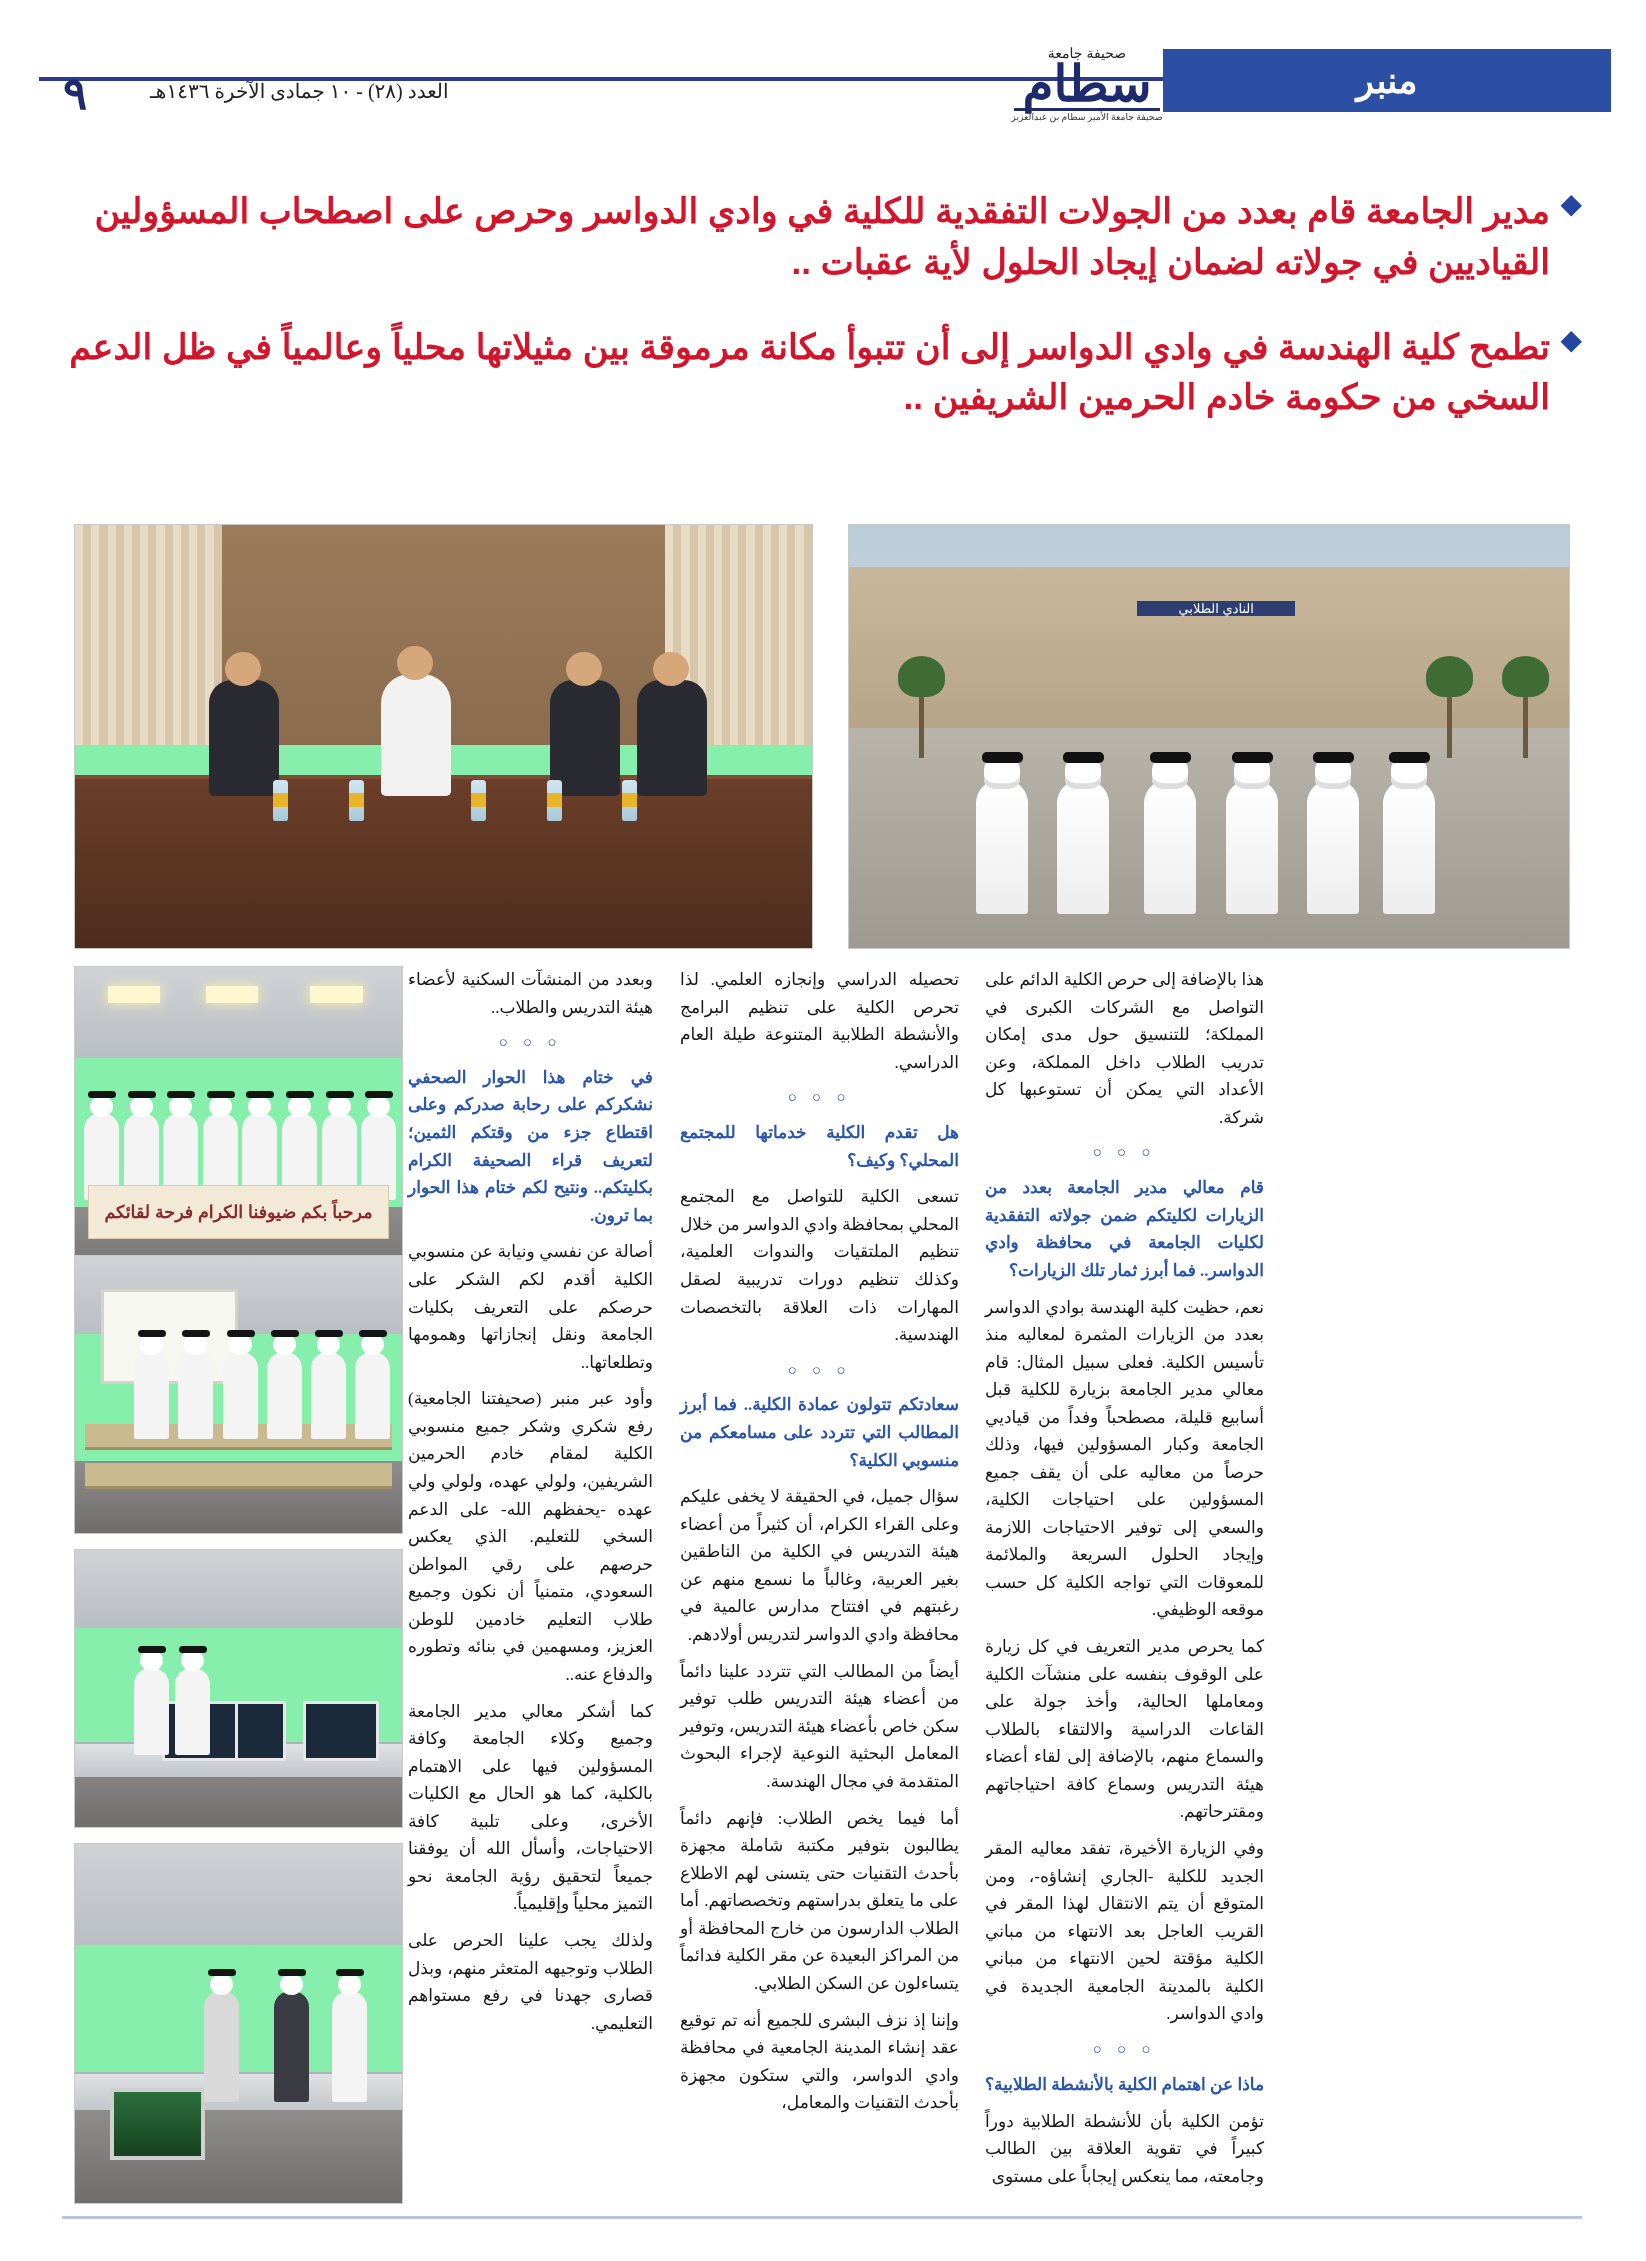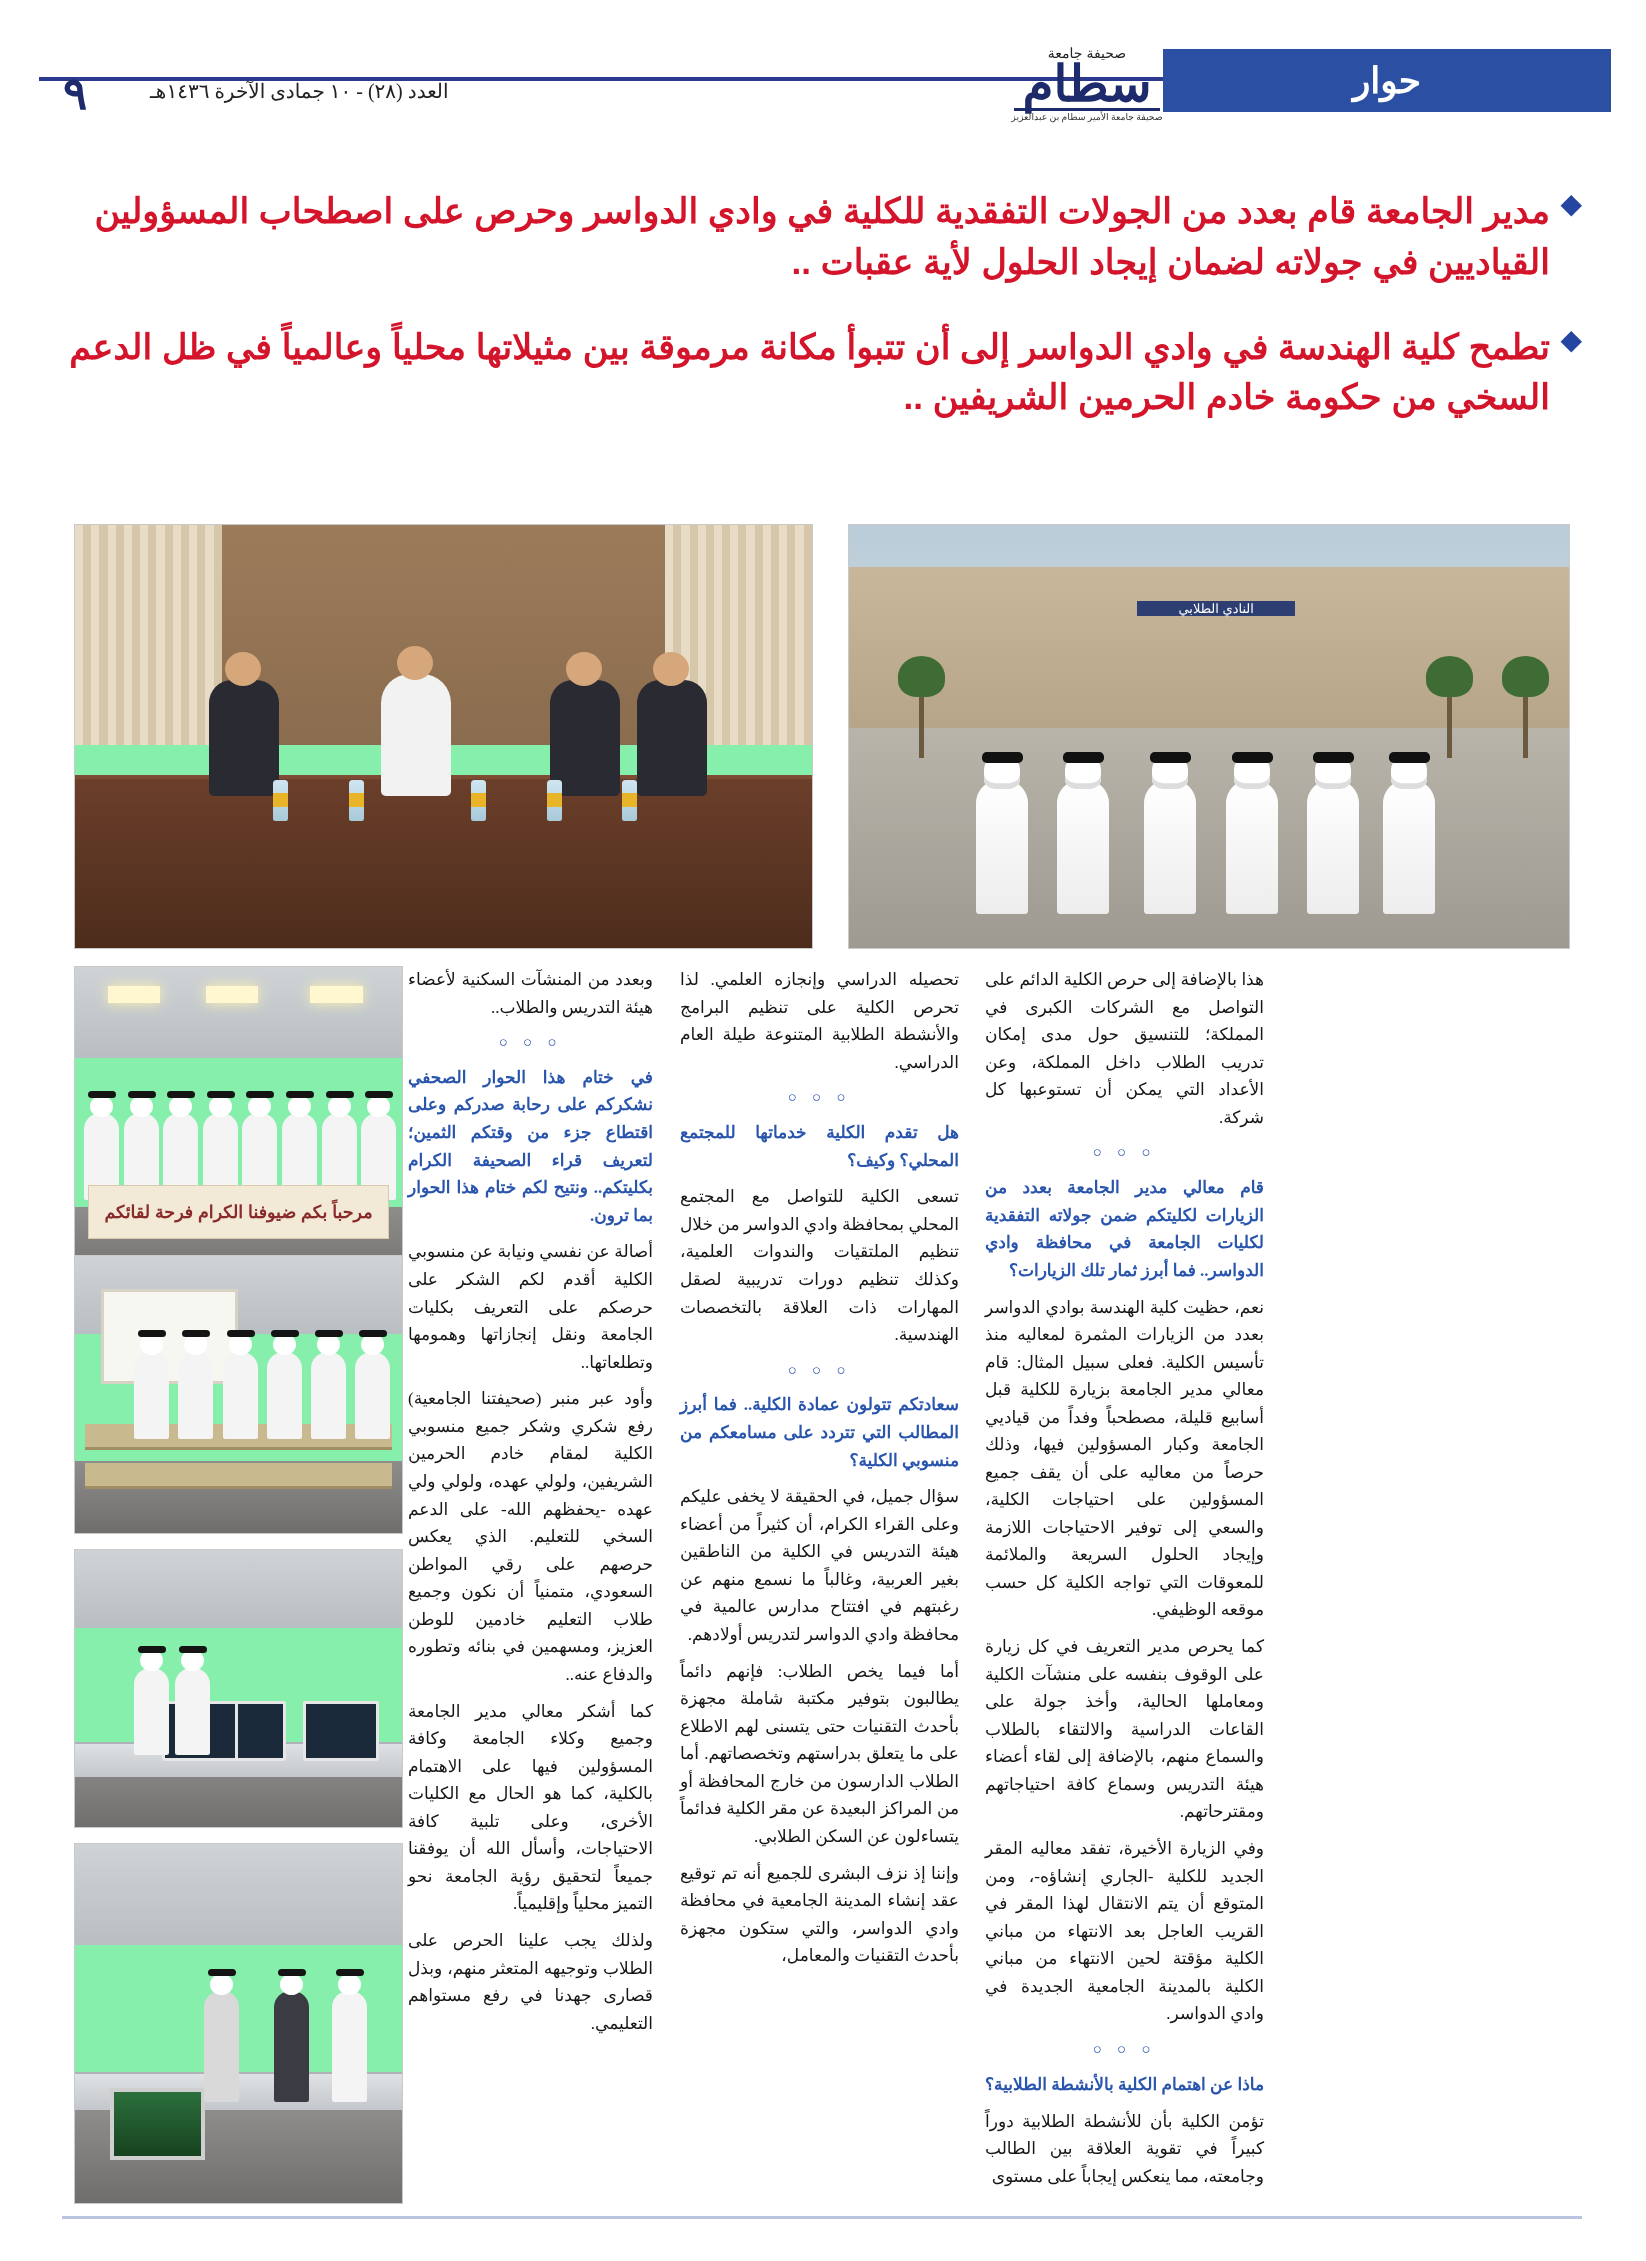--- a/index.html
+++ b/index.html
@@ -346,21 +346,21 @@
 </style>
 </head>
 <body>
 
 <div class="page">
 
   <div class="masthead">
     <div class="masthead-bar"></div>
 
     <div class="section-flag">
-      <span class="section-flag-text">حوار</span>
+      <span class="section-flag-text">منبر</span>
     </div>
 
     <div class="logo-block">
       <div class="logo-small">صحيفة جامعة</div>
       <div class="logo-main">سطام</div>
       <div class="logo-rule"></div>
       <div class="logo-sub">صحيفة جامعة الأمير سطام بن عبدالعزيز</div>
     </div>
 
     <div class="issue-info">العدد (٢٨) - ١٠ جمادى الآخرة ١٤٣٦هـ</div>
@@ -519,20 +519,21 @@
         <p>تؤمن الكلية بأن للأنشطة الطلابية دوراً كبيراً في تقوية العلاقة بين الطالب وجامعته، مما ينعكس إيجاباً على مستوى</p>
       </div>
     <div class="col col-3">
         <p>تحصيله الدراسي وإنجازه العلمي. لذا تحرص الكلية على تنظيم البرامج والأنشطة الطلابية المتنوعة طيلة العام الدراسي.</p>
         <div class="sep">○ ○ ○</div>
         <p class="q">هل تقدم الكلية خدماتها للمجتمع المحلي؟ وكيف؟</p>
         <p>تسعى الكلية للتواصل مع المجتمع المحلي بمحافظة وادي الدواسر من خلال تنظيم الملتقيات والندوات العلمية، وكذلك تنظيم دورات تدريبية لصقل المهارات ذات العلاقة بالتخصصات الهندسية.</p>
         <div class="sep">○ ○ ○</div>
         <p class="q">سعادتكم تتولون عمادة الكلية.. فما أبرز المطالب التي تتردد على مسامعكم من منسوبي الكلية؟</p>
         <p>سؤال جميل، في الحقيقة لا يخفى عليكم وعلى القراء الكرام، أن كثيراً من أعضاء هيئة التدريس في الكلية من الناطقين بغير العربية، وغالباً ما نسمع منهم عن رغبتهم في افتتاح مدارس عالمية في محافظة وادي الدواسر لتدريس أولادهم.</p>
+        <p>أيضاً من المطالب التي تتردد علينا دائماً من أعضاء هيئة التدريس طلب توفير سكن خاص بأعضاء هيئة التدريس، وتوفير المعامل البحثية النوعية لإجراء البحوث المتقدمة في مجال الهندسة.</p>
         <p>أما فيما يخص الطلاب: فإنهم دائماً يطالبون بتوفير مكتبة شاملة مجهزة بأحدث التقنيات حتى يتسنى لهم الاطلاع على ما يتعلق بدراستهم وتخصصاتهم. أما الطلاب الدارسون من خارج المحافظة أو من المراكز البعيدة عن مقر الكلية فدائماً يتساءلون عن السكن الطلابي.</p>
         <p>وإننا إذ نزف البشرى للجميع أنه تم توقيع عقد إنشاء المدينة الجامعية في محافظة وادي الدواسر، والتي ستكون مجهزة بأحدث التقنيات والمعامل،</p>
       </div>
     <div class="col col-4">
         <p>وبعدد من المنشآت السكنية لأعضاء هيئة التدريس والطلاب..</p>
         <div class="sep">○ ○ ○</div>
         <p class="q">في ختام هذا الحوار الصحفي نشكركم على رحابة صدركم وعلى اقتطاع جزء من وقتكم الثمين؛ لتعريف قراء الصحيفة الكرام بكليتكم.. ونتيح لكم ختام هذا الحوار بما ترون.</p>
         <p>أصالة عن نفسي ونيابة عن منسوبي الكلية أقدم لكم الشكر على حرصكم على التعريف بكليات الجامعة ونقل إنجازاتها وهمومها وتطلعاتها..</p>
         <p>وأود عبر منبر (صحيفتنا الجامعية) رفع شكري وشكر جميع منسوبي الكلية لمقام خادم الحرمين الشريفين، ولولي عهده، ولولي ولي عهده -يحفظهم الله- على الدعم السخي للتعليم. الذي يعكس حرصهم على رقي المواطن السعودي، متمنياً أن نكون وجميع طلاب التعليم خادمين للوطن العزيز، ومسهمين في بنائه وتطوره والدفاع عنه..</p>
         <p>كما أشكر معالي مدير الجامعة وجميع وكلاء الجامعة وكافة المسؤولين فيها على الاهتمام بالكلية، كما هو الحال مع الكليات الأخرى، وعلى تلبية كافة الاحتياجات، وأسأل الله أن يوفقنا جميعاً لتحقيق رؤية الجامعة نحو التميز محلياً وإقليمياً.</p>

